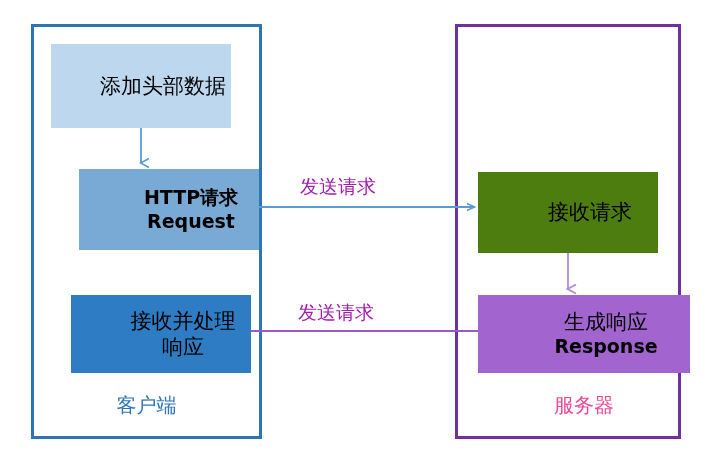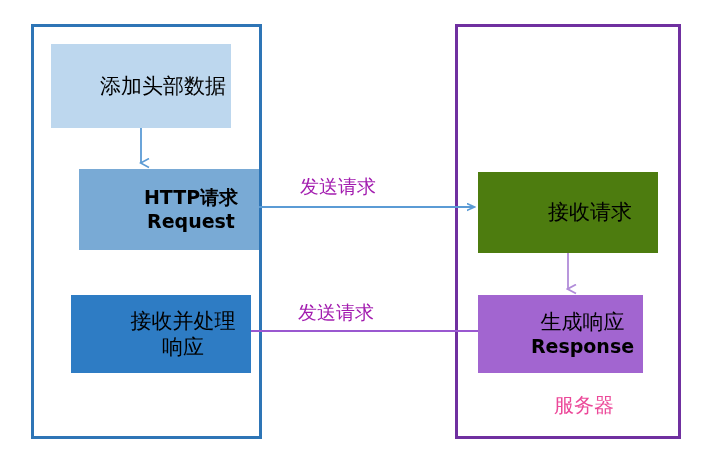--- a/index.html
+++ b/index.html
@@ -86,21 +86,21 @@
     left: 478px;
     top: 172px;
     width: 180px;
     height: 81px;
     background: #4d7c0f;
     font-size: 21px;
   }
   #box-generate-response {
     left: 478px;
     top: 295px;
-    width: 165px;
+    width: 212px;
     height: 78px;
     background: #A265D0;
     font-size: 19px;
   }
   #box-generate-response .line-cn { font-weight: normal; font-size: 21px; }
   #box-generate-response .line-en { font-weight: bold; font-size: 19px; }
 
   
   .panel-label {
     position: absolute;
@@ -205,15 +205,16 @@
   <div class="box" id="box-generate-response">
     <div>
       <span class="line line-cn">生成响应</span>
       <span class="line line-en">Response</span>
     </div>
   </div>
 
   <div class="edge-label" id="label-send-request">发送请求</div>
   <div class="edge-label" id="label-return-response">发送请求</div>
 
+  <div class="panel-label" id="label-client">客户端</div>
   <div class="panel-label" id="label-server">服务器</div>
 
 </div>
 
 </body></html>

